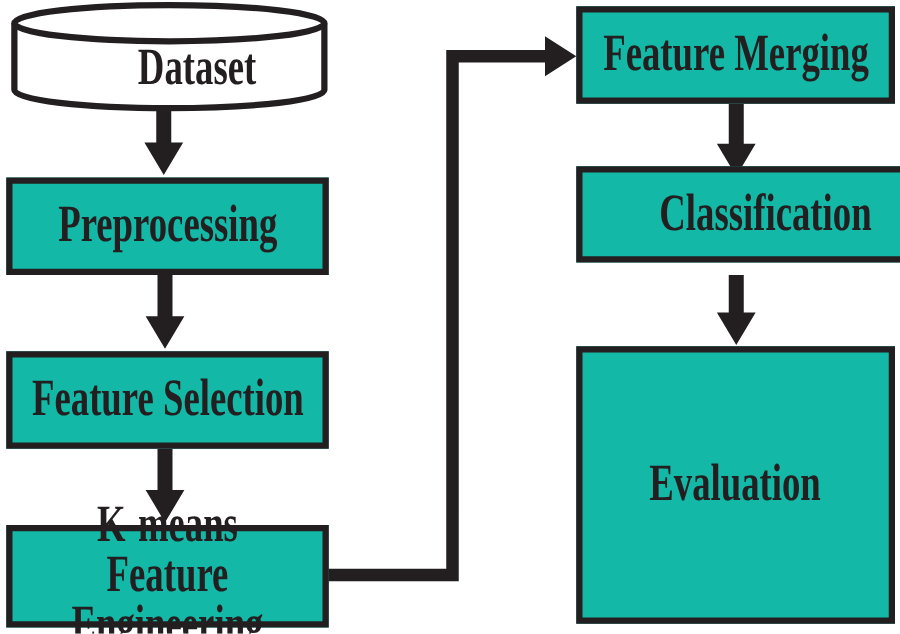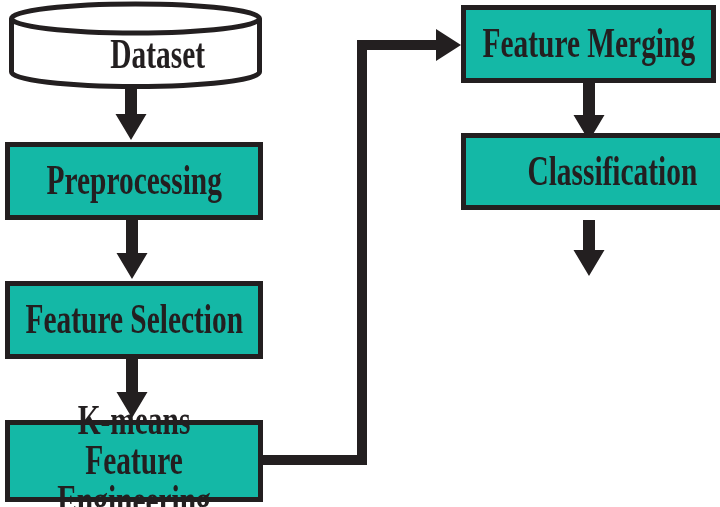--- a/index.html
+++ b/index.html
@@ -84,14 +84,17 @@
   </div>
 
   <div class="node box" style="left:461px;top:5px;width:255px;height:78px;">
     <span class="label">Feature Merging</span>
   </div>
 
   <div class="node box" style="left:461px;top:133px;width:302px;height:77px;">
     <span class="label">Classification</span>
   </div>
 
+  <div class="node box" style="left:461px;top:277px;width:255px;height:222px;">
+    <span class="label">Evaluation</span>
+  </div>
 
 </div>
 
 </body></html>

